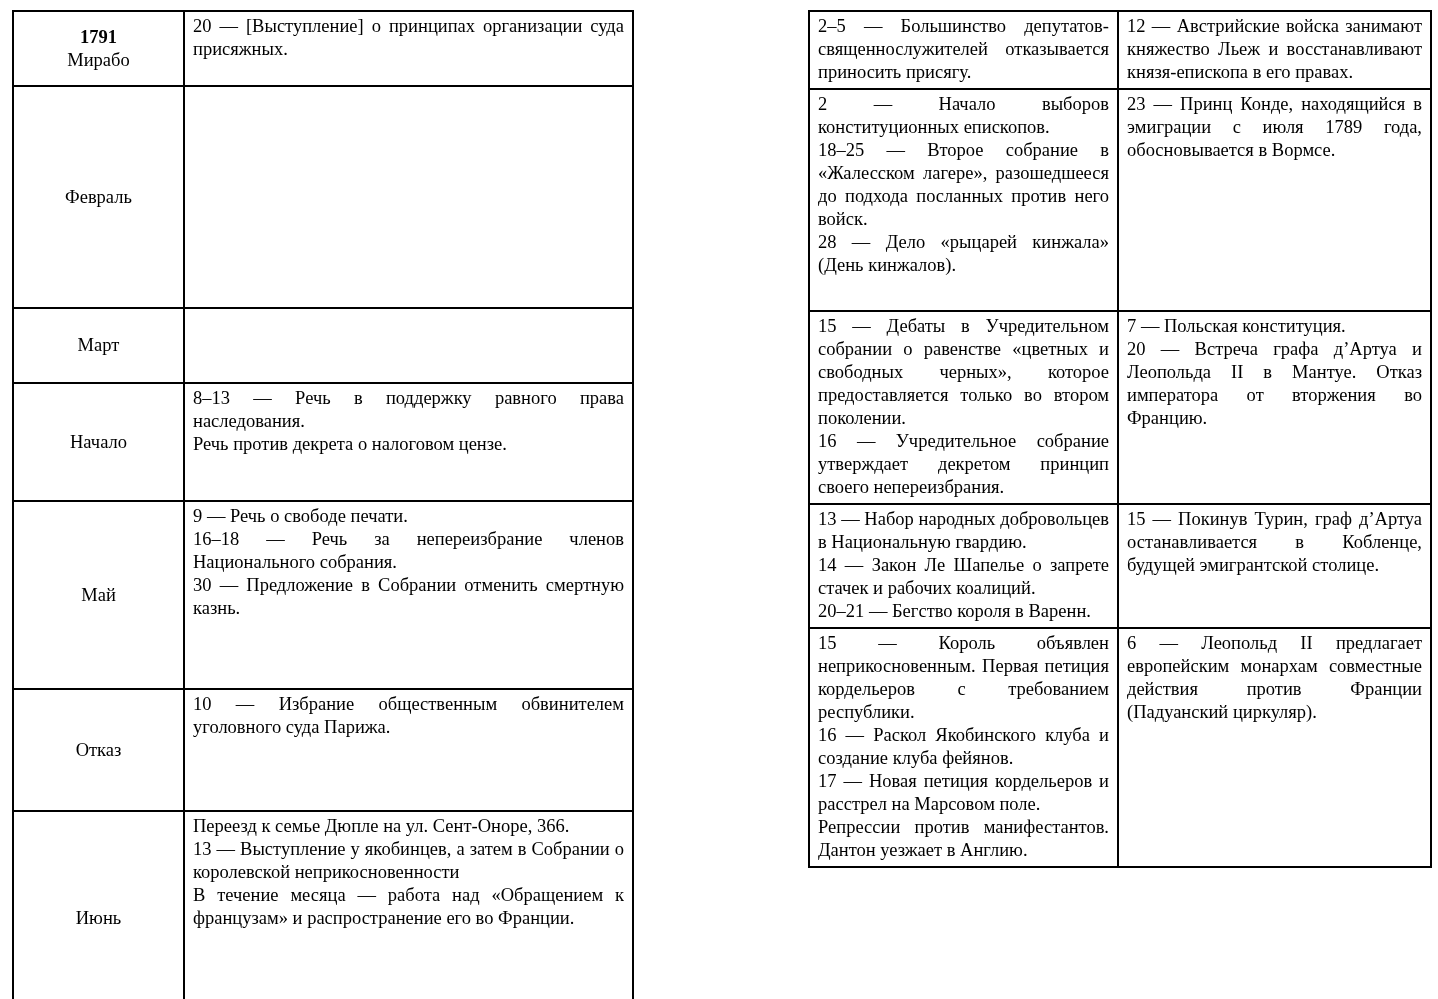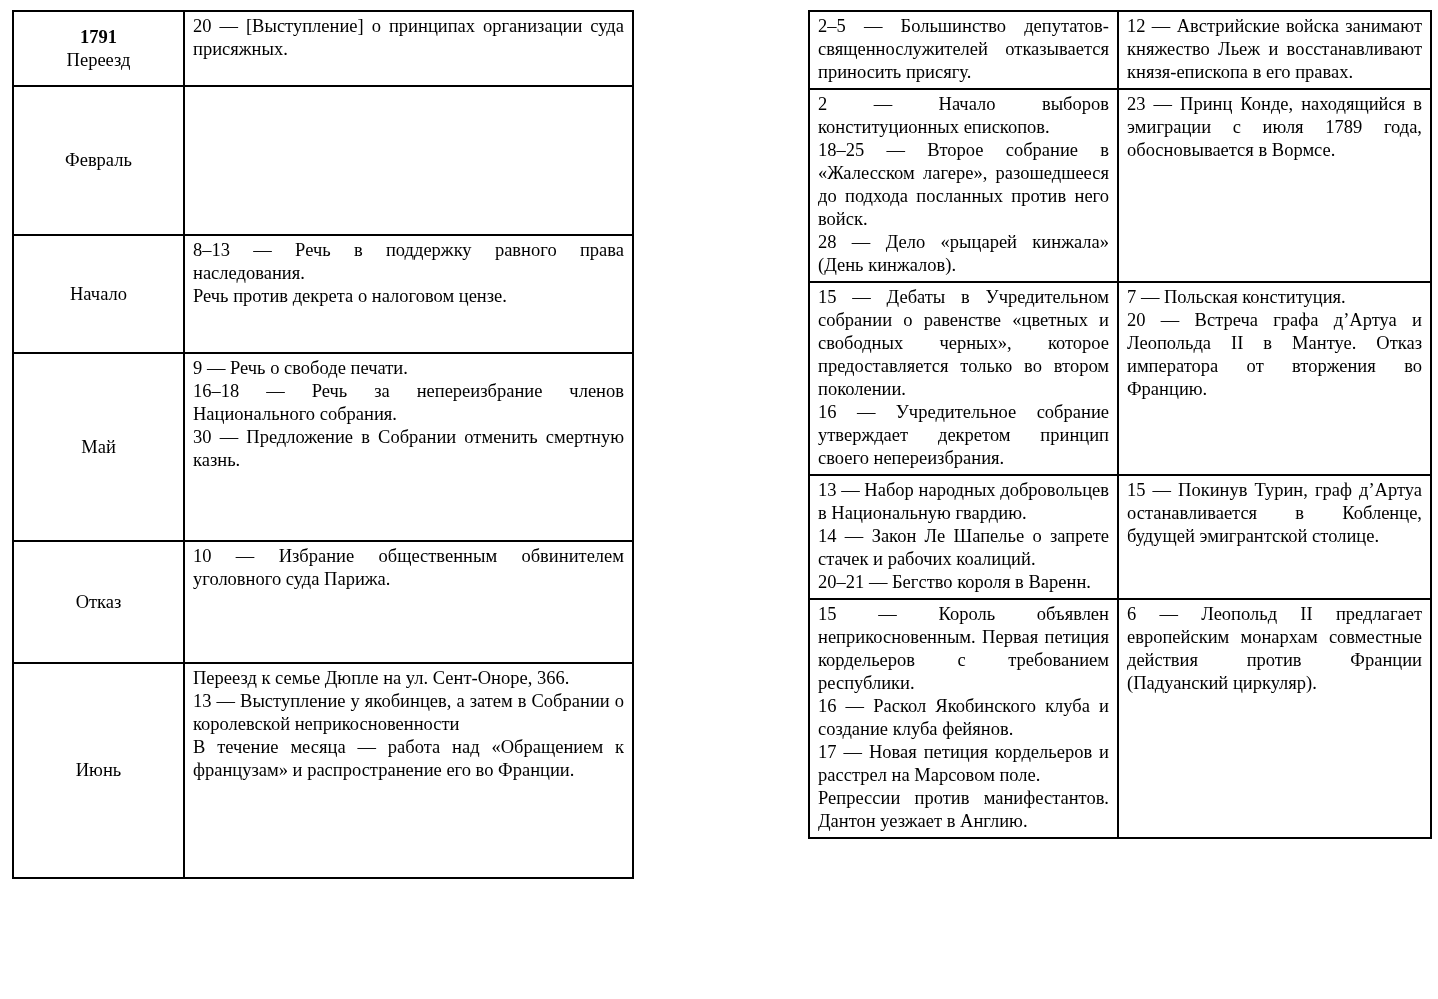--- a/index.html
+++ b/index.html
@@ -34,21 +34,21 @@
     vertical-align: middle;
     padding: 2px 8px;
   }
   td.events-cell {
     text-align: justify;
     white-space: pre-line;
   }
   .year-label { font-weight: bold; }
   
   tr.r1 { height: 75px; }
-  tr.r2 { height: 149px; }
+  tr.r2 { height: 222px; }
   tr.r3 { height: 75px; }
   tr.r4 { height: 118px; }
   tr.r5 { height: 188px; }
   tr.r6 { height: 122px; }
   tr.r7 { height: 215px; }
   col.c-month  { width: 171px; }
   col.c-levents { width: 449px; }
   col.c-france { width: 309px; }
   col.c-intl   { width: 313px; }
 </style>
@@ -59,26 +59,30 @@
 
   <table class="tbl tbl-left">
     <colgroup>
         <col class="c-month">
         <col class="c-levents">
       </colgroup>
     <tbody>
       <tr class="r1">
         <td class="month-cell">
           <div class="year-label">1791</div>
-          <div>Переезд</div>
+          <div>Мирабо</div>
         </td>
         <td class="events-cell">20 — [Выступление] о принципах организации суда присяжных.</td>
       </tr>
       <tr class="r2">
         <td class="month-cell">Февраль</td>
+        <td class="events-cell"></td>
+      </tr>
+      <tr class="r3">
+        <td class="month-cell">Март</td>
         <td class="events-cell"></td>
       </tr>
       <tr class="r4">
         <td class="month-cell">Начало</td>
         <td class="events-cell">8–13 — Речь в поддержку равного права наследования.
 Речь против декрета о налоговом цензе.</td>
       </tr>
       <tr class="r5">
         <td class="month-cell">Май</td>
         <td class="events-cell">9 — Речь о свободе печати.

